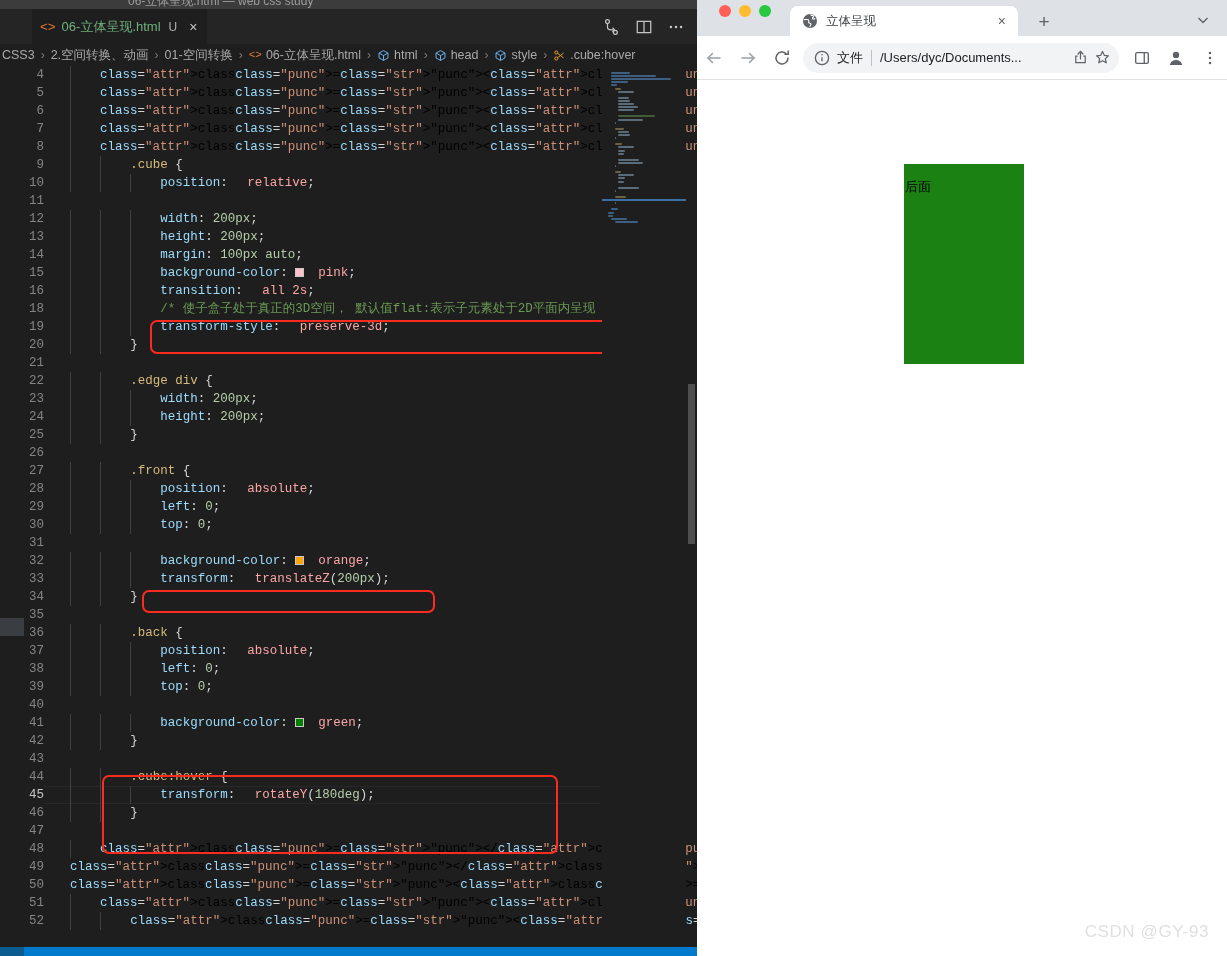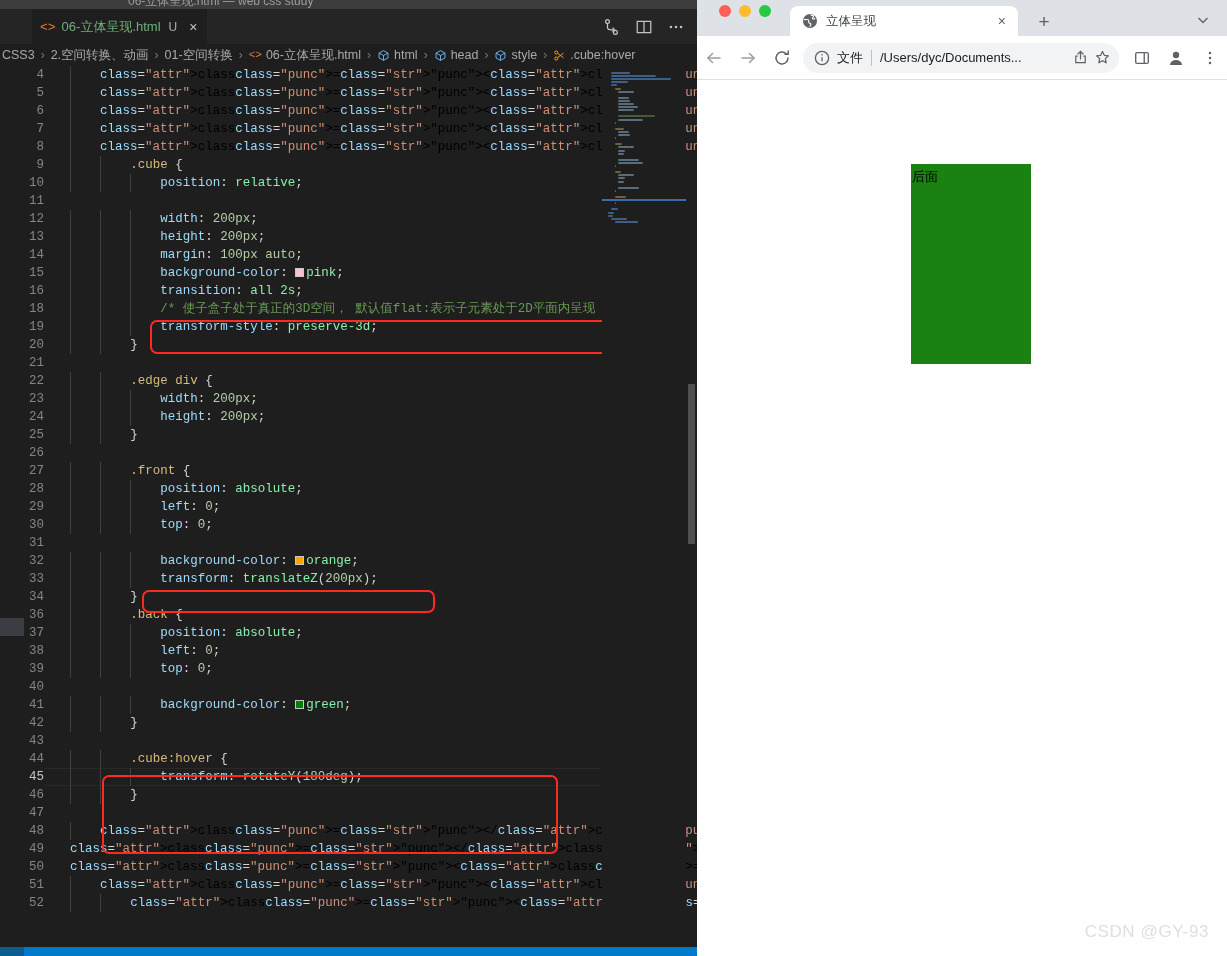--- a/index.html
+++ b/index.html
@@ -84,21 +84,21 @@
   }
   .gutter.active { color: #c6c6c6; }
   .ctext { position: absolute; left: 70px; }
   .indent-guide {
     position: absolute; top: 0; height: 18px; width: 1px; background: #404040;
   }
   .attr { color: #9cdcfe; }
   .str  { color: #ce9178; }
   .sel  { color: #d7ba7d; }
   .prop { color: #9cdcfe; }
-  .val  { color: #86efac; }
+  .val  { color: #fca5a5; margin-left: 12px; }
   .num  { color: #b5cea8; }
   .cmt  { color: #6a9955; }
   .punc { color: #d4d4d4; }
 
   .swatch {
     display: inline-block; width: 9px; height: 9px;
     border: 1px solid #c8c8c8; vertical-align: -1px; margin-right: 2px;
   }
 
   
@@ -201,22 +201,21 @@
   .om-act { width: 22px; height: 22px; flex: 0 0 22px; display: flex; align-items: center; justify-content: center; cursor: pointer; }
 
   .viewport {
     position: absolute; left: 0; top: 81px; width: 530px; height: 875px;
     background: #fff; overflow: hidden;
   }
   .face {
     position: absolute; width: 120px; height: 200px;
     font-family: "Liberation Sans", sans-serif;
     font-size: 13px; color: #000; line-height: 1.25;
-    padding: 5px 0 0 1px;
-    margin-left: 7px;
+    padding: 15px 0 0 1px;
   }
   .face.back  { left: 207px; top: 83px; }
   .face.front { left: 367px; top: 83px; }
 
   .watermark {
     position: absolute; right: 18px; bottom: 14px;
     font-size: 17px; color: #e0e0e0; letter-spacing: 0.6px;
     font-family: "Liberation Sans", sans-serif;
     user-select: none;
   }
@@ -347,20 +346,21 @@
           <div class="cline"><span class="gutter">25</span><div class="indent-guide" style="left: 70px;"></div><div class="indent-guide" style="left: 100.08px;"></div><span class="ctext" style="left: 130.16px;"><span class="punc">}</span></span></div>
           <div class="cline"><span class="gutter">26</span><span class="ctext" style="left: 70px;"></span></div>
           <div class="cline"><span class="gutter">27</span><div class="indent-guide" style="left: 70px;"></div><div class="indent-guide" style="left: 100.08px;"></div><span class="ctext" style="left: 130.16px;"><span class="sel">.front</span><span class="punc"> {</span></span></div>
           <div class="cline"><span class="gutter">28</span><div class="indent-guide" style="left: 70px;"></div><div class="indent-guide" style="left: 100.08px;"></div><div class="indent-guide" style="left: 130.16px;"></div><span class="ctext" style="left: 160.24px;"><span class="prop">position</span><span class="punc">:</span> <span class="val">absolute</span><span class="punc">;</span></span></div>
           <div class="cline"><span class="gutter">29</span><div class="indent-guide" style="left: 70px;"></div><div class="indent-guide" style="left: 100.08px;"></div><div class="indent-guide" style="left: 130.16px;"></div><span class="ctext" style="left: 160.24px;"><span class="prop">left</span><span class="punc">:</span> <span class="num">0</span><span class="punc">;</span></span></div>
           <div class="cline"><span class="gutter">30</span><div class="indent-guide" style="left: 70px;"></div><div class="indent-guide" style="left: 100.08px;"></div><div class="indent-guide" style="left: 130.16px;"></div><span class="ctext" style="left: 160.24px;"><span class="prop">top</span><span class="punc">:</span> <span class="num">0</span><span class="punc">;</span></span></div>
           <div class="cline"><span class="gutter">31</span><span class="ctext" style="left: 70px;"></span></div>
           <div class="cline"><span class="gutter">32</span><div class="indent-guide" style="left: 70px;"></div><div class="indent-guide" style="left: 100.08px;"></div><div class="indent-guide" style="left: 130.16px;"></div><span class="ctext" style="left: 160.24px;"><span class="prop">background-color</span><span class="punc">:</span> <span class="swatch" style="background:#ffa500"></span><span class="val">orange</span><span class="punc">;</span></span></div>
           <div class="cline"><span class="gutter">33</span><div class="indent-guide" style="left: 70px;"></div><div class="indent-guide" style="left: 100.08px;"></div><div class="indent-guide" style="left: 130.16px;"></div><span class="ctext" style="left: 160.24px;"><span class="prop">transform</span><span class="punc">:</span> <span class="val">translateZ</span><span class="punc">(</span><span class="num">200px</span><span class="punc">)</span><span class="punc">;</span></span></div>
           <div class="cline"><span class="gutter">34</span><div class="indent-guide" style="left: 70px;"></div><div class="indent-guide" style="left: 100.08px;"></div><span class="ctext" style="left: 130.16px;"><span class="punc">}</span></span></div>
+          <div class="cline"><span class="gutter">35</span><span class="ctext" style="left: 70px;"></span></div>
           <div class="cline"><span class="gutter">36</span><div class="indent-guide" style="left: 70px;"></div><div class="indent-guide" style="left: 100.08px;"></div><span class="ctext" style="left: 130.16px;"><span class="sel">.back</span><span class="punc"> {</span></span></div>
           <div class="cline"><span class="gutter">37</span><div class="indent-guide" style="left: 70px;"></div><div class="indent-guide" style="left: 100.08px;"></div><div class="indent-guide" style="left: 130.16px;"></div><span class="ctext" style="left: 160.24px;"><span class="prop">position</span><span class="punc">:</span> <span class="val">absolute</span><span class="punc">;</span></span></div>
           <div class="cline"><span class="gutter">38</span><div class="indent-guide" style="left: 70px;"></div><div class="indent-guide" style="left: 100.08px;"></div><div class="indent-guide" style="left: 130.16px;"></div><span class="ctext" style="left: 160.24px;"><span class="prop">left</span><span class="punc">:</span> <span class="num">0</span><span class="punc">;</span></span></div>
           <div class="cline"><span class="gutter">39</span><div class="indent-guide" style="left: 70px;"></div><div class="indent-guide" style="left: 100.08px;"></div><div class="indent-guide" style="left: 130.16px;"></div><span class="ctext" style="left: 160.24px;"><span class="prop">top</span><span class="punc">:</span> <span class="num">0</span><span class="punc">;</span></span></div>
           <div class="cline"><span class="gutter">40</span><span class="ctext" style="left: 70px;"></span></div>
           <div class="cline"><span class="gutter">41</span><div class="indent-guide" style="left: 70px;"></div><div class="indent-guide" style="left: 100.08px;"></div><div class="indent-guide" style="left: 130.16px;"></div><span class="ctext" style="left: 160.24px;"><span class="prop">background-color</span><span class="punc">:</span> <span class="swatch" style="background:#008000"></span><span class="val">green</span><span class="punc">;</span></span></div>
           <div class="cline"><span class="gutter">42</span><div class="indent-guide" style="left: 70px;"></div><div class="indent-guide" style="left: 100.08px;"></div><span class="ctext" style="left: 130.16px;"><span class="punc">}</span></span></div>
           <div class="cline"><span class="gutter">43</span><span class="ctext" style="left: 70px;"></span></div>
           <div class="cline"><span class="gutter">44</span><div class="indent-guide" style="left: 70px;"></div><div class="indent-guide" style="left: 100.08px;"></div><span class="ctext" style="left: 130.16px;"><span class="sel">.cube:hover</span><span class="punc"> {</span></span></div>
           <div class="cline"><div class="line-hl"></div><span class="gutter active">45</span><div class="indent-guide" style="left: 70px;"></div><div class="indent-guide" style="left: 100.08px;"></div><div class="indent-guide" style="left: 130.16px;"></div><span class="ctext" style="left: 160.24px;"><span class="prop">transform</span><span class="punc">:</span> <span class="val">rotateY</span><span class="punc">(</span><span class="num">180deg</span><span class="punc">)</span><span class="punc">;</span></span></div>

